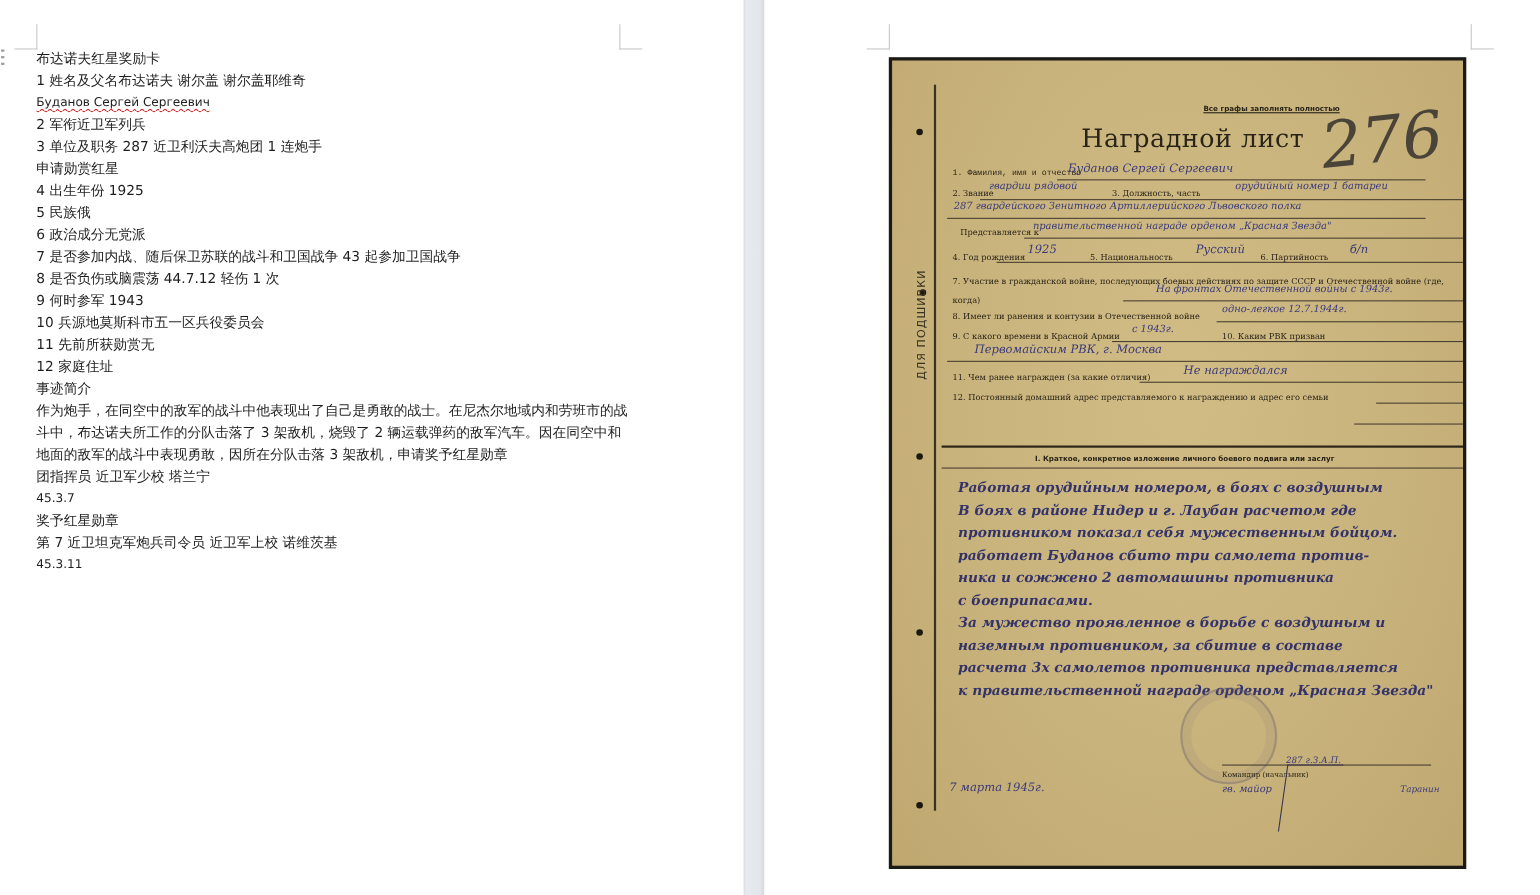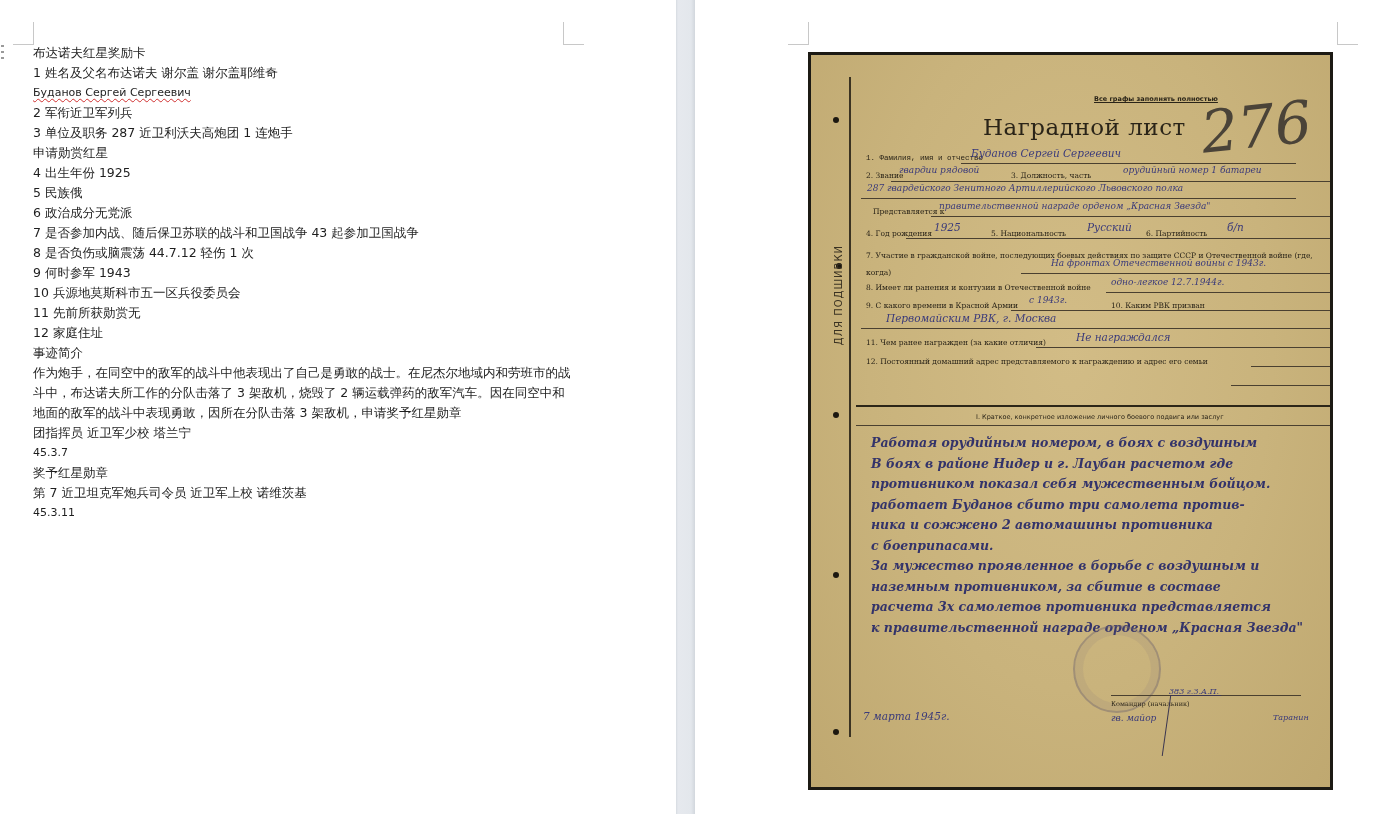--- a/index.html
+++ b/index.html
@@ -52,21 +52,21 @@
     writing-mode: vertical-rl; transform: rotate(180deg); color: #3a3222; font-family: "DejaVu Sans", sans-serif;
   }
   .p-abs { position: absolute; white-space: nowrap; }
   .hdr-note { font-size: 6.5px; font-weight: bold; font-family: "DejaVu Sans", sans-serif; text-decoration: underline; }
   .title { font-size: 23px; letter-spacing: 0.5px; }
   .num { font-family: "DejaVu Serif", serif; font-size: 58px; color: #4a4338; transform: rotate(-6deg); font-style: italic; }
   .fl { font-size: 7.5px; }
   .hw { font-style: italic; color: #3a3a7a; font-size: 10.5px; font-family: "DejaVu Serif", serif; }
   .rule { position: absolute; height: 1px; background: #4a4030; }
   .rule.thick { height: 2px; background: #2c2618; }
-  .section-title { font-size: 6.5px; font-weight: normal; font-family: "DejaVu Sans", sans-serif; margin-left: 35px; }
+  .section-title { font-size: 6.5px; font-weight: bold; font-family: "DejaVu Sans", sans-serif; }
   .narr {
     position: absolute; left: 60px; top: 378px; width: 470px;
     font-style: italic; color: #33336a; font-size: 12.5px; line-height: 20.5px;
     font-family: "DejaVu Serif", serif;
     font-weight: bold;
   }
   .narr div { white-space: nowrap; }
   .stamp {
     position: absolute; left: 262px; top: 570px; width: 84px; height: 84px; border-radius: 50%;
     border: 2px solid rgba(110, 100, 110, 0.45); box-shadow: inset 0 0 0 8px rgba(120,110,120,0.12);
@@ -193,21 +193,21 @@
       <div>работает Буданов сбито три самолета против-</div>
       <div>ника и сожжено 2 автомашины противника</div>
       <div>с боеприпасами.</div>
       <div>За мужество проявленное в борьбе с воздушным и</div>
       <div>наземным противником, за сбитие в составе</div>
       <div>расчета 3х самолетов противника представляется</div>
       <div>к правительственной награде орденом „Красная Звезда"</div>
     </div>
 
     <div class="stamp"></div>
-    <div class="p-abs hw" style="left:358px;top:632px;font-size:8px;">383 г.З.А.П.</div>
+    <div class="p-abs hw" style="left:358px;top:632px;font-size:8px;">287 г.З.А.П.</div>
     <div class="p-abs fl" style="left:300px;top:645px;font-size:6.5px;">Командир (начальник)</div>
     <div class="rule" style="left:300px;top:640px;width:190px;"></div>
     <div class="p-abs hw" style="left:52px;top:655px;">7 марта 1945г.</div>
     <div class="p-abs hw" style="left:300px;top:658px;font-size:9px;">гв. майор</div>
     <div class="sig"></div>
     <div class="p-abs hw" style="left:462px;top:658px;font-size:8px;">Таранин</div>
   </div>
 </div>
 
 </body></html>

